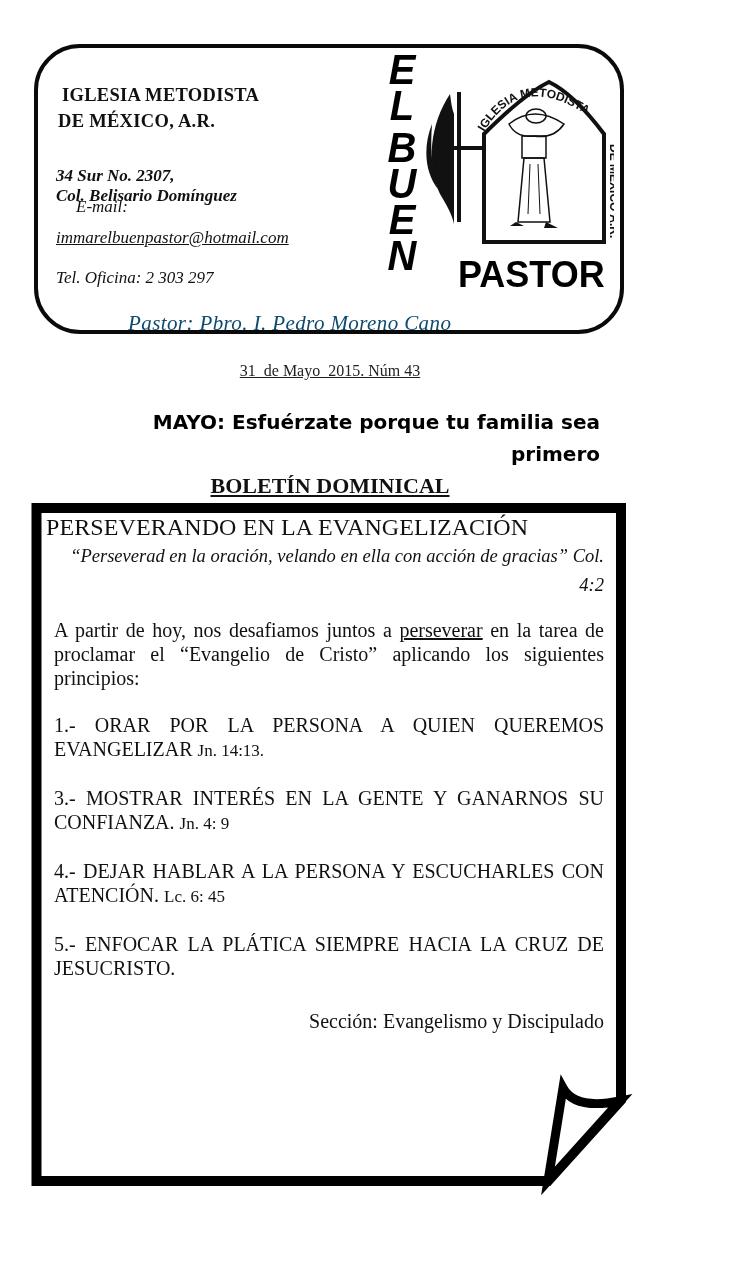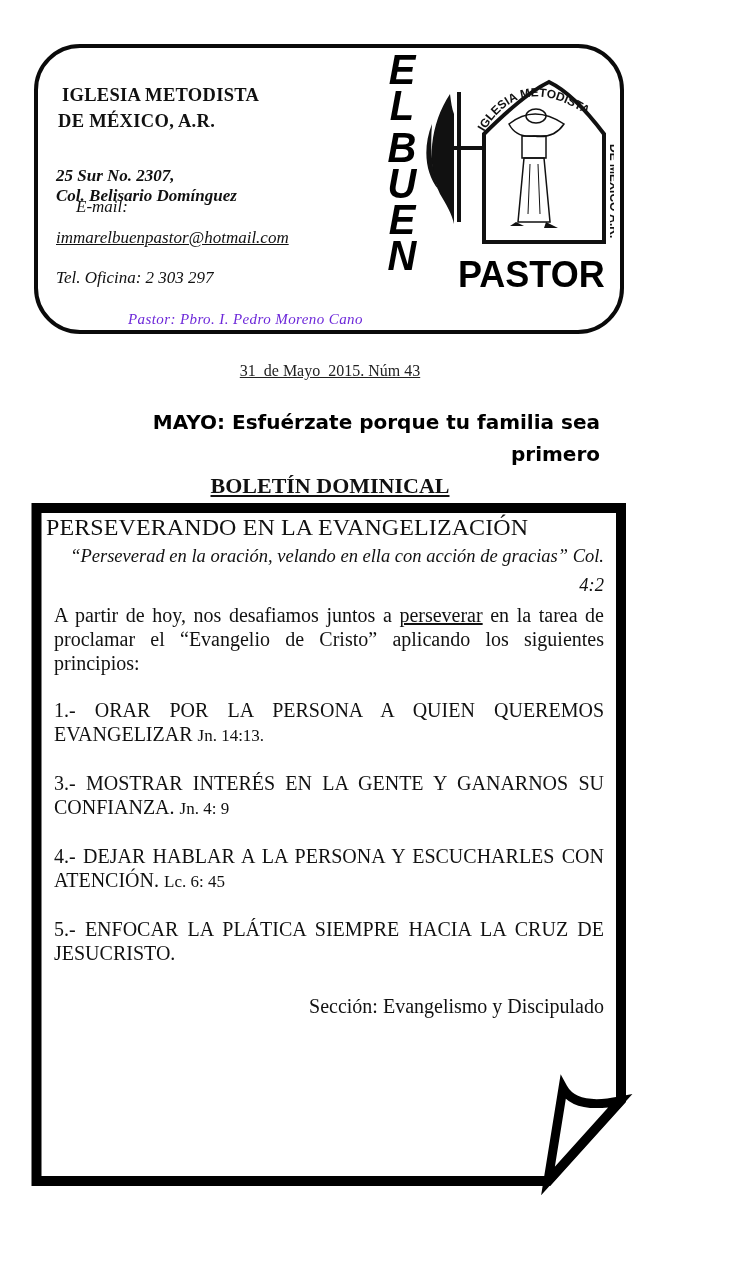--- a/index.html
+++ b/index.html
@@ -7,58 +7,58 @@
   .abs { position:absolute; }
 
   
   .header-box { left:34px; top:44px; width:590px; height:290px; border:4px solid #0a0a0a; border-radius:46px; box-sizing:border-box; }
   .org-name { left:62px; top:82px; font-family:"Liberation Serif", serif; font-weight:bold; color:#111; line-height:26px; }
   .addr { left:56px; top:166px; font-family:"Liberation Serif", serif; font-style:italic; font-size:17px; line-height:20px; }
   .addr .b { font-weight:bold; }
   .email-label { left:56px; top:197px; font-family:"Liberation Serif", serif; font-style:italic; font-size:17px;margin-left:20px; }
   .email { left:56px; top:228px; font-family:"Liberation Serif", serif; font-style:italic; font-size:17px; text-decoration:underline; color:#111; }
   .tel { left:56px; top:268px; font-family:"Liberation Serif", serif; font-style:italic; font-size:17px; }
-  .pastor { left:128px; top:311px; font-family:"Liberation Serif", serif; font-style:italic; font-size:15px; letter-spacing:0.4px; color:#6d28d9; white-space:nowrap; }
+  .pastor { left:128px; top:311px; font-family:"Liberation Serif", serif; font-style:italic; font-size:21px; letter-spacing:0.4px; color:#0c4a6e; white-space:nowrap; }
 
   .vert-title { left:378px; top:52px; width:48px; font-family:"Liberation Sans", sans-serif; font-weight:bold; font-style:italic; font-size:42px; line-height:36px; text-align:center; color:#000; }
   .vert-title span { display:block; transform:scaleX(0.95); }
   .vert-title .gap { height:6px; }
 
   .pastor-word { left:458px; top:254px; font-family:"Liberation Sans", sans-serif; font-weight:bold; font-size:36px; letter-spacing:0px; color:#000; }
 
   .logo { left:424px; top:54px; width:190px; height:200px; }
 
   
   .date { left:0; width:660px; top:362px; text-align:center; font-family:"Liberation Serif", serif; font-size:16px; text-decoration:underline; color:#222; }
   .motto { left:60px; width:540px; top:406px; text-align:right; font-family:"DejaVu Sans", sans-serif; font-weight:bold; font-size:20px; line-height:32px; color:#000; }
   .bulletin { left:0; width:660px; top:473px; text-align:center; font-family:"Liberation Serif", serif; font-weight:bold; font-size:22px; text-decoration:underline; color:#111; }
 
   
   .main-svg { left:0; top:0; }
   .main-content { left:44px; top:514px; width:560px; font-family:"Liberation Serif", serif; color:#111; }
   .main-title { font-size:24px; white-space:nowrap; letter-spacing:0.1px; margin-left:2px; }
   .verse { font-style:italic; font-size:18.5px; text-align:right; line-height:29px; margin-top:1px; padding-left:20px; }
-  .para { font-size:20px; line-height:24px; text-align:justify; margin-top:3px; padding-left:10px; }
+  .para { font-size:20px; line-height:24px; text-align:justify; margin-top:18px; padding-left:10px; }
   .para u { text-decoration:underline; }
   .item { font-size:20px; line-height:24px; text-align:justify; text-align-last:left; margin-top:23px; padding-left:10px; }
   .item .ref { font-size:17px; }
   .section { font-size:20px; text-align:right; margin-top:30px; }
 </style>
 </head>
 <body>
 
 <div class="abs header-box"></div>
 
 <div class="abs org-name">
   <div style="font-size:18.5px;letter-spacing:0.3px;">IGLESIA METODISTA</div>
   <div style="font-size:18.5px;letter-spacing:0.3px;margin-left:-4px;">DE MÉXICO, A.R.</div>
 </div>
 
 <div class="abs addr">
-  <div class="b">25 Sur No. 2307,</div>
+  <div class="b">34 Sur No. 2307,</div>
   <div class="b">Col. Belisario Domínguez</div>
 </div>
 <div class="abs email-label">E-mail:</div>
 <a class="abs email">immarelbuenpastor@hotmail.com</a>
 <div class="abs tel">Tel. Oficina: 2 303 297</div>
 <div class="abs pastor">Pastor: Pbro. I. Pedro Moreno Cano</div>
 
 <div class="abs vert-title">
   <span>E</span>
   <span>L</span>

